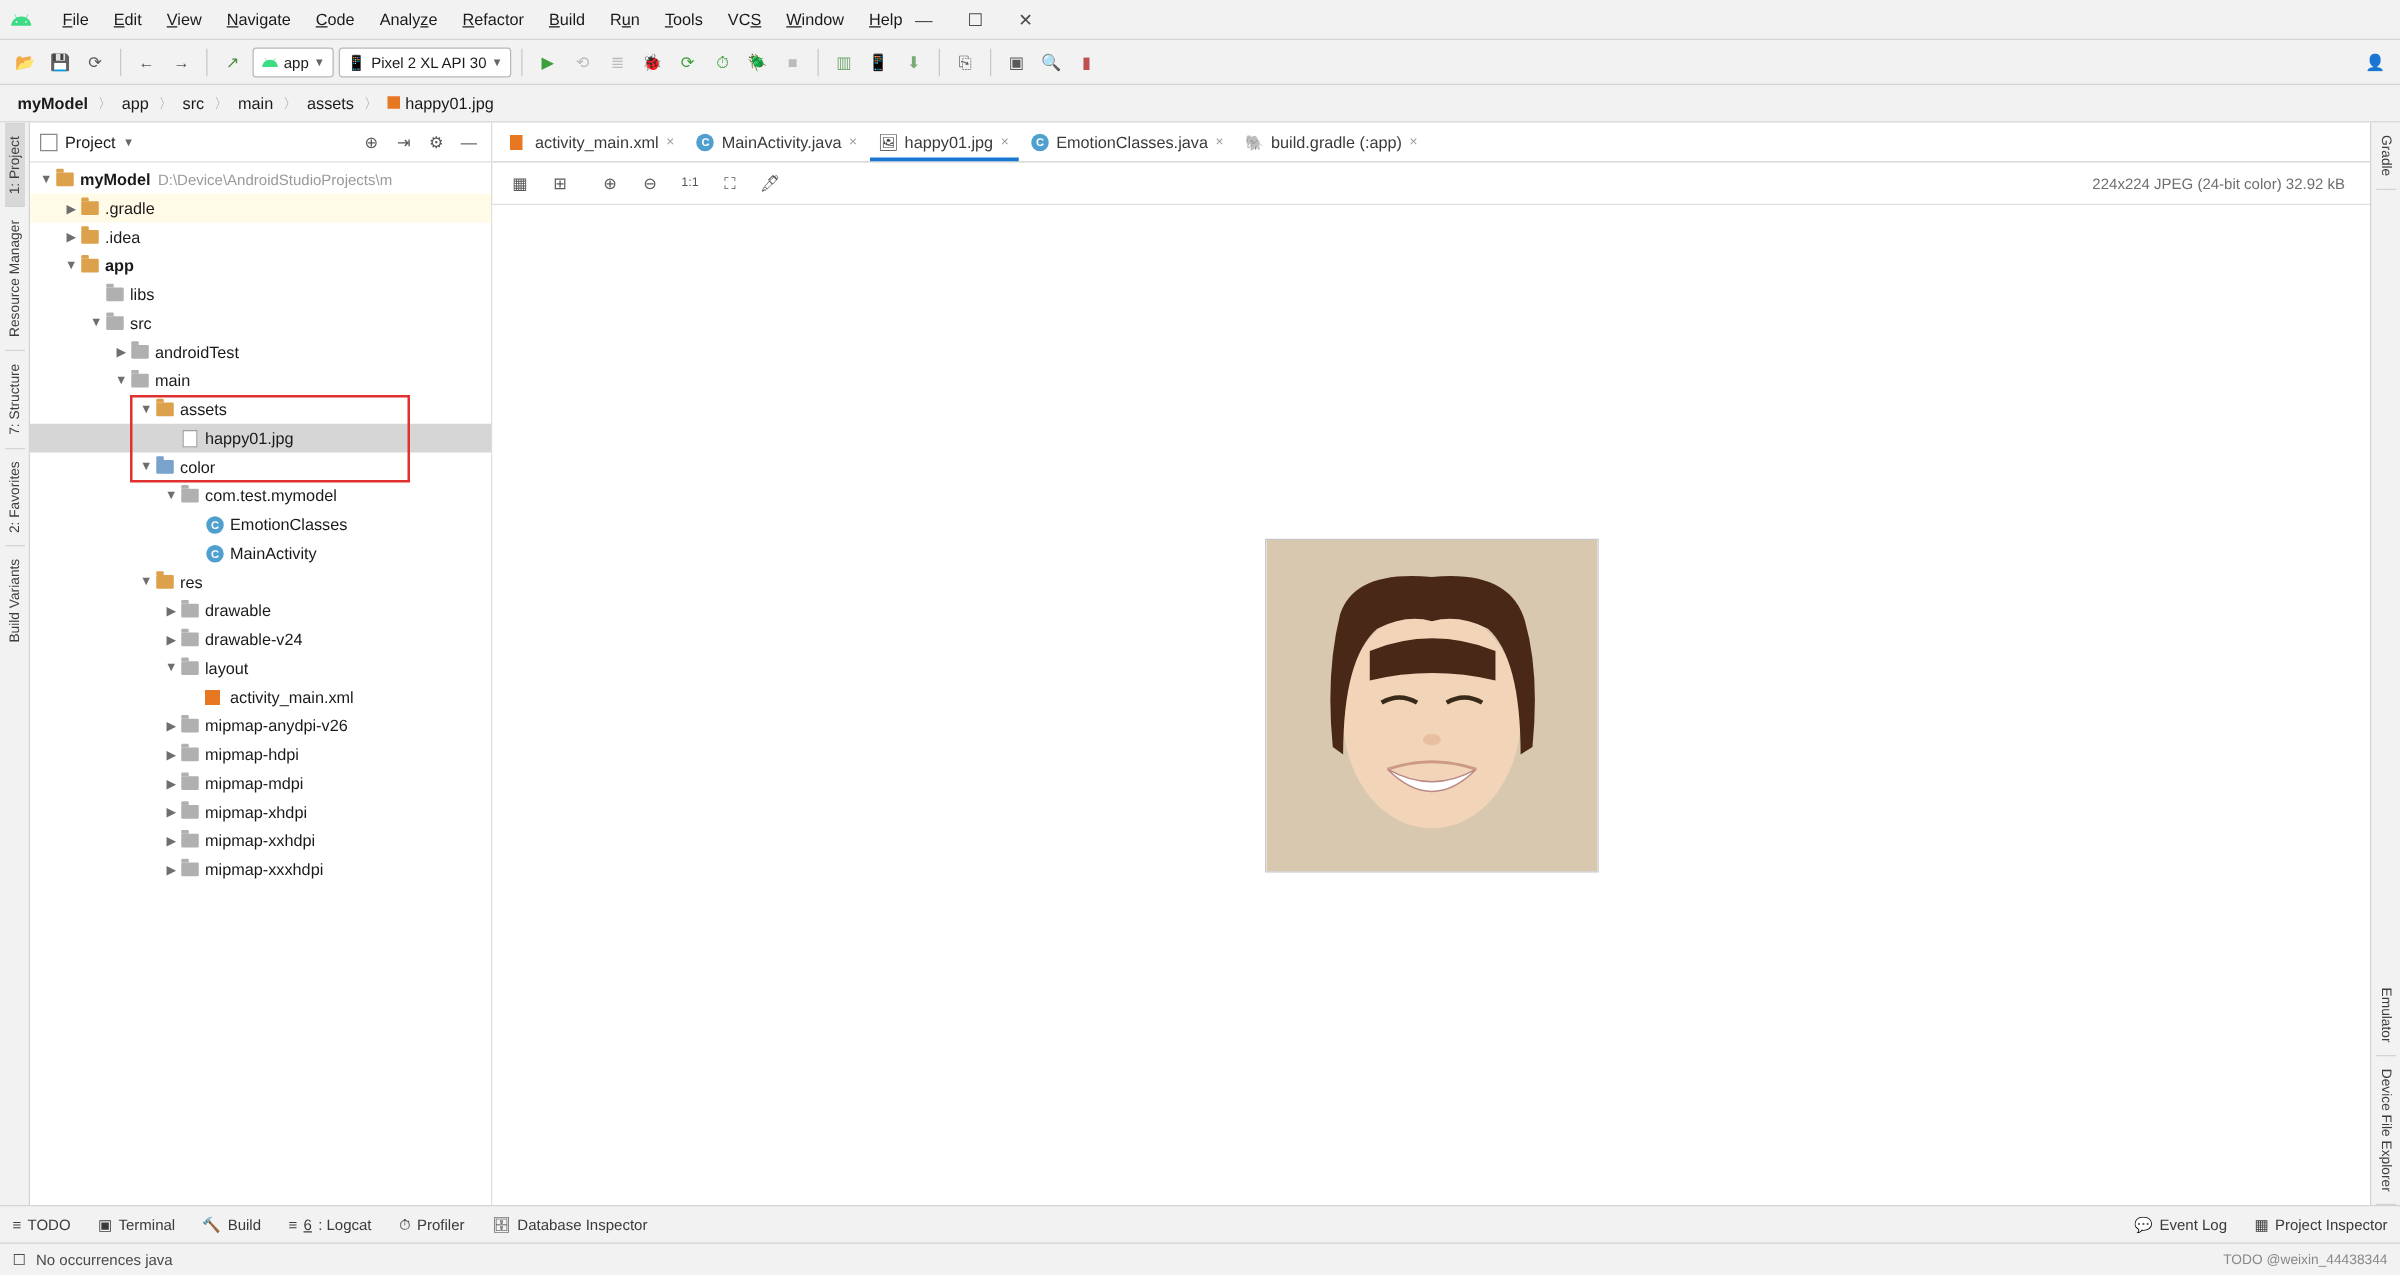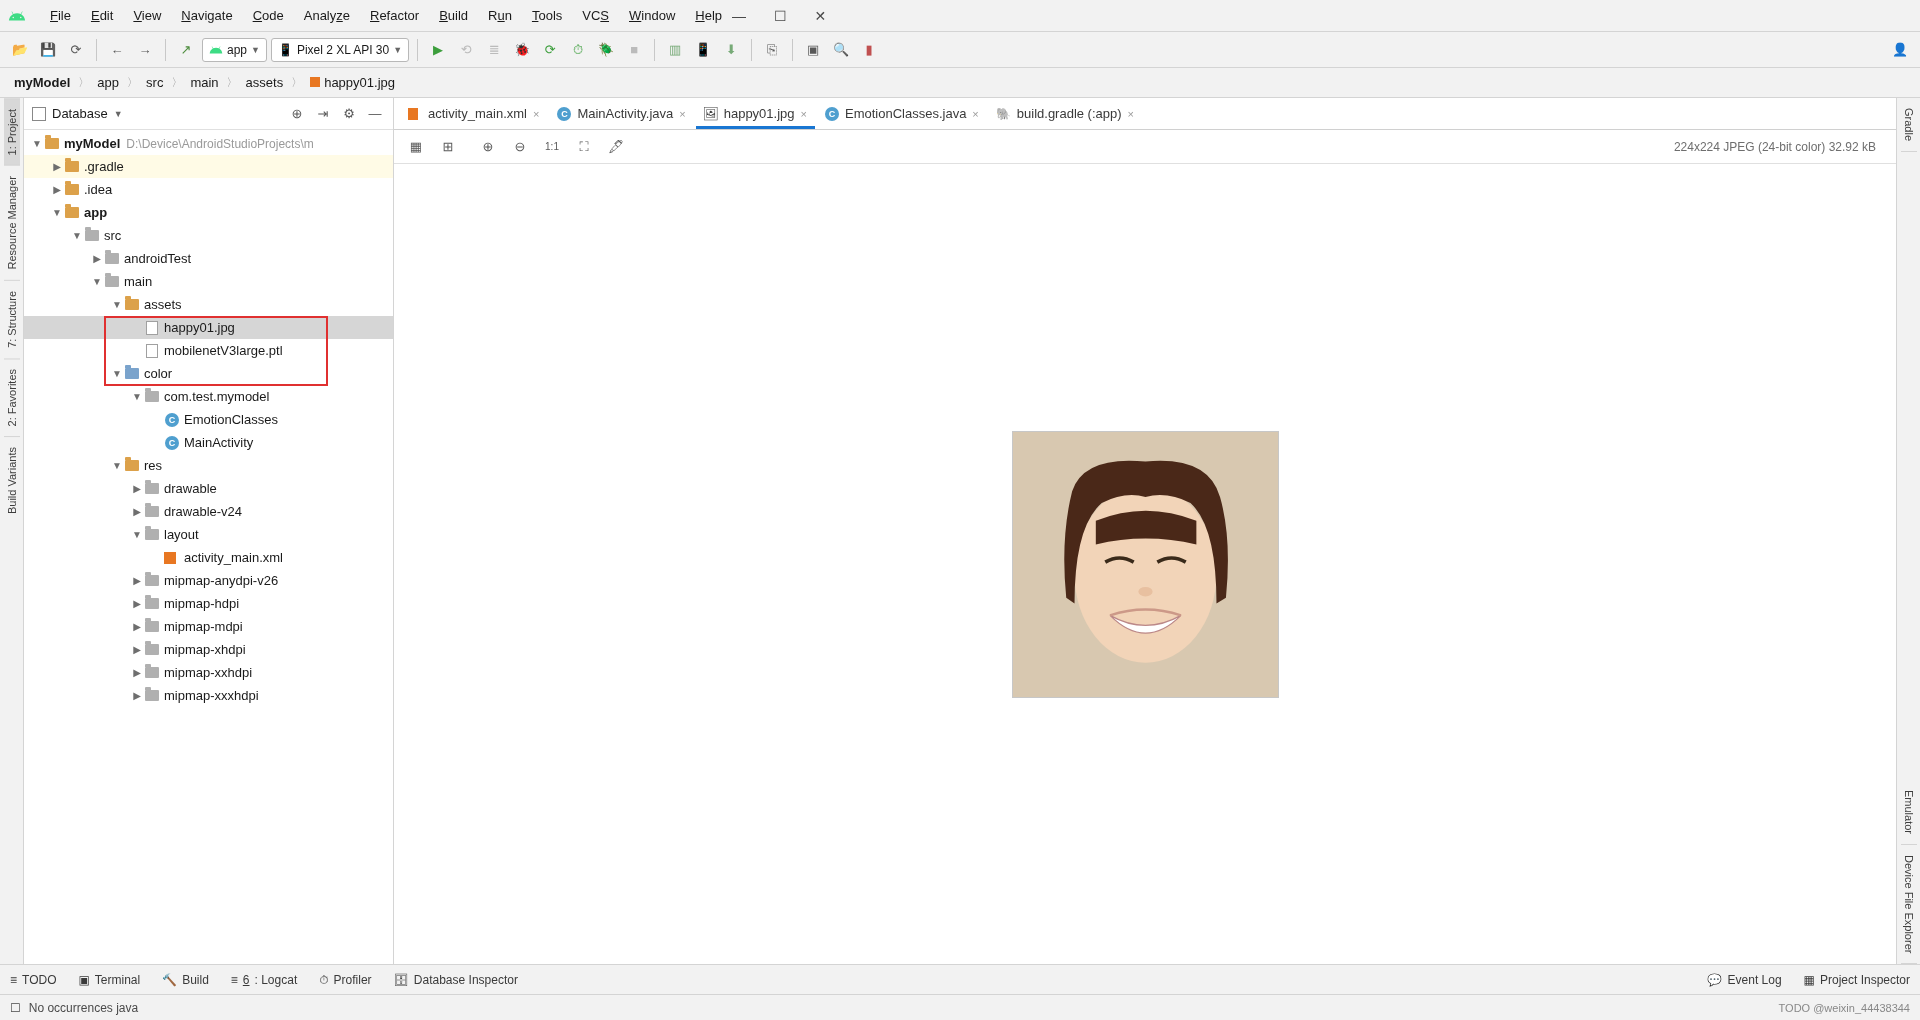--- a/index.html
+++ b/index.html
@@ -162,21 +162,21 @@
     <div class="vertical-tab" style="background:#d8d8d8">1: Project</div>
     <div class="vertical-tab">Resource Manager</div>
     <div class="vertical-tab">7: Structure</div>
     <div class="vertical-tab">2: Favorites</div>
     <div class="vertical-tab">Build Variants</div>
   </div>
 
   <div class="project-panel">
     <div class="panel-header">
       <span class="proj-ico"></span>
-      <span class="title">Database</span>
+      <span class="title">Project</span>
       <span class="arrow" style="font-size:9px;color:#666">▼</span>
       <span class="spacer"></span>
       <span class="hbtn">⊕</span>
       <span class="hbtn">⇥</span>
       <span class="hbtn">⚙</span>
       <span class="hbtn">—</span>
     </div>
     <div class="tree tree-container">
       <div class="tree-row">
           <span class="tree-indent" style="width:6px"></span>
@@ -205,20 +205,27 @@
         </div>
       <div class="tree-row">
           <span class="tree-indent" style="width:26px"></span>
           <span class="tree-arrow">▼</span>
           <span class="tree-ico">
             <span class="folder-ico mod"></span>
           </span>
           <span class="tree-label bold">app</span>
         </div>
       <div class="tree-row">
+          <span class="tree-indent" style="width:60px"></span>
+          <span class="tree-ico">
+            <span class="folder-ico"></span>
+          </span>
+          <span class="tree-label">libs</span>
+        </div>
+      <div class="tree-row">
           <span class="tree-indent" style="width:46px"></span>
           <span class="tree-arrow">▼</span>
           <span class="tree-ico">
             <span class="folder-ico"></span>
           </span>
           <span class="tree-label">src</span>
         </div>
       <div class="tree-row">
           <span class="tree-indent" style="width:66px"></span>
           <span class="tree-arrow">▶</span>
@@ -242,27 +249,20 @@
             <span class="folder-ico mod"></span>
           </span>
           <span class="tree-label">assets</span>
         </div>
       <div class="tree-row sel">
           <span class="tree-indent" style="width:120px"></span>
           <span class="tree-ico">
             <span class="file-ico"></span>
           </span>
           <span class="tree-label">happy01.jpg</span>
-        </div>
-      <div class="tree-row">
-          <span class="tree-indent" style="width:120px"></span>
-          <span class="tree-ico">
-            <span class="file-ico"></span>
-          </span>
-          <span class="tree-label">mobilenetV3large.ptl</span>
         </div>
       <div class="tree-row">
           <span class="tree-indent" style="width:86px"></span>
           <span class="tree-arrow">▼</span>
           <span class="tree-ico">
             <span class="folder-ico src"></span>
           </span>
           <span class="tree-label">color</span>
         </div>
       <div class="tree-row">

